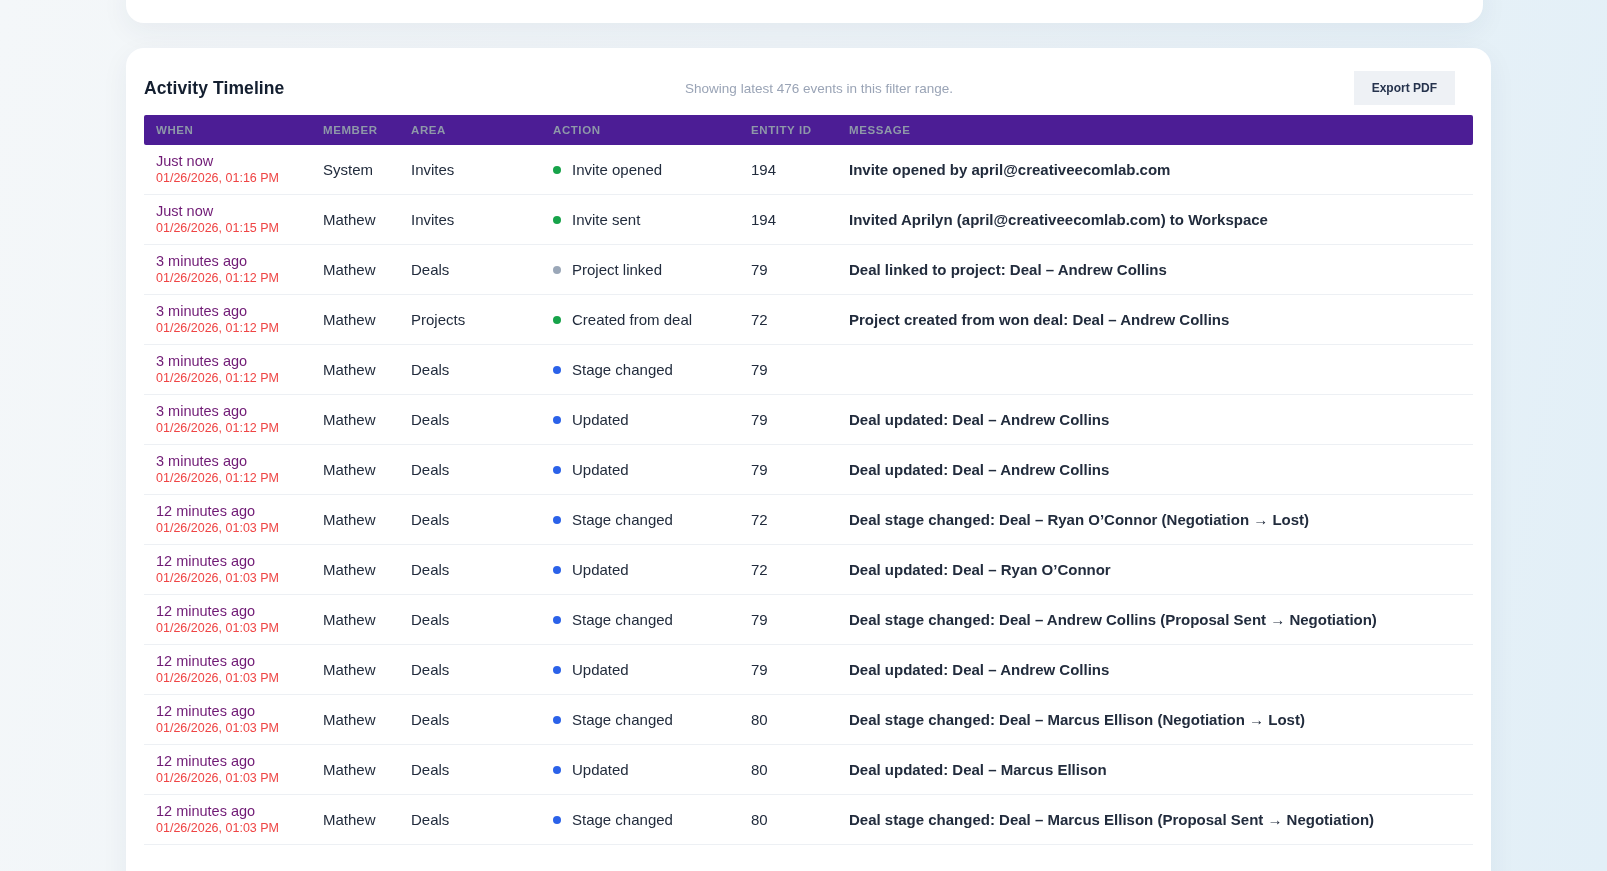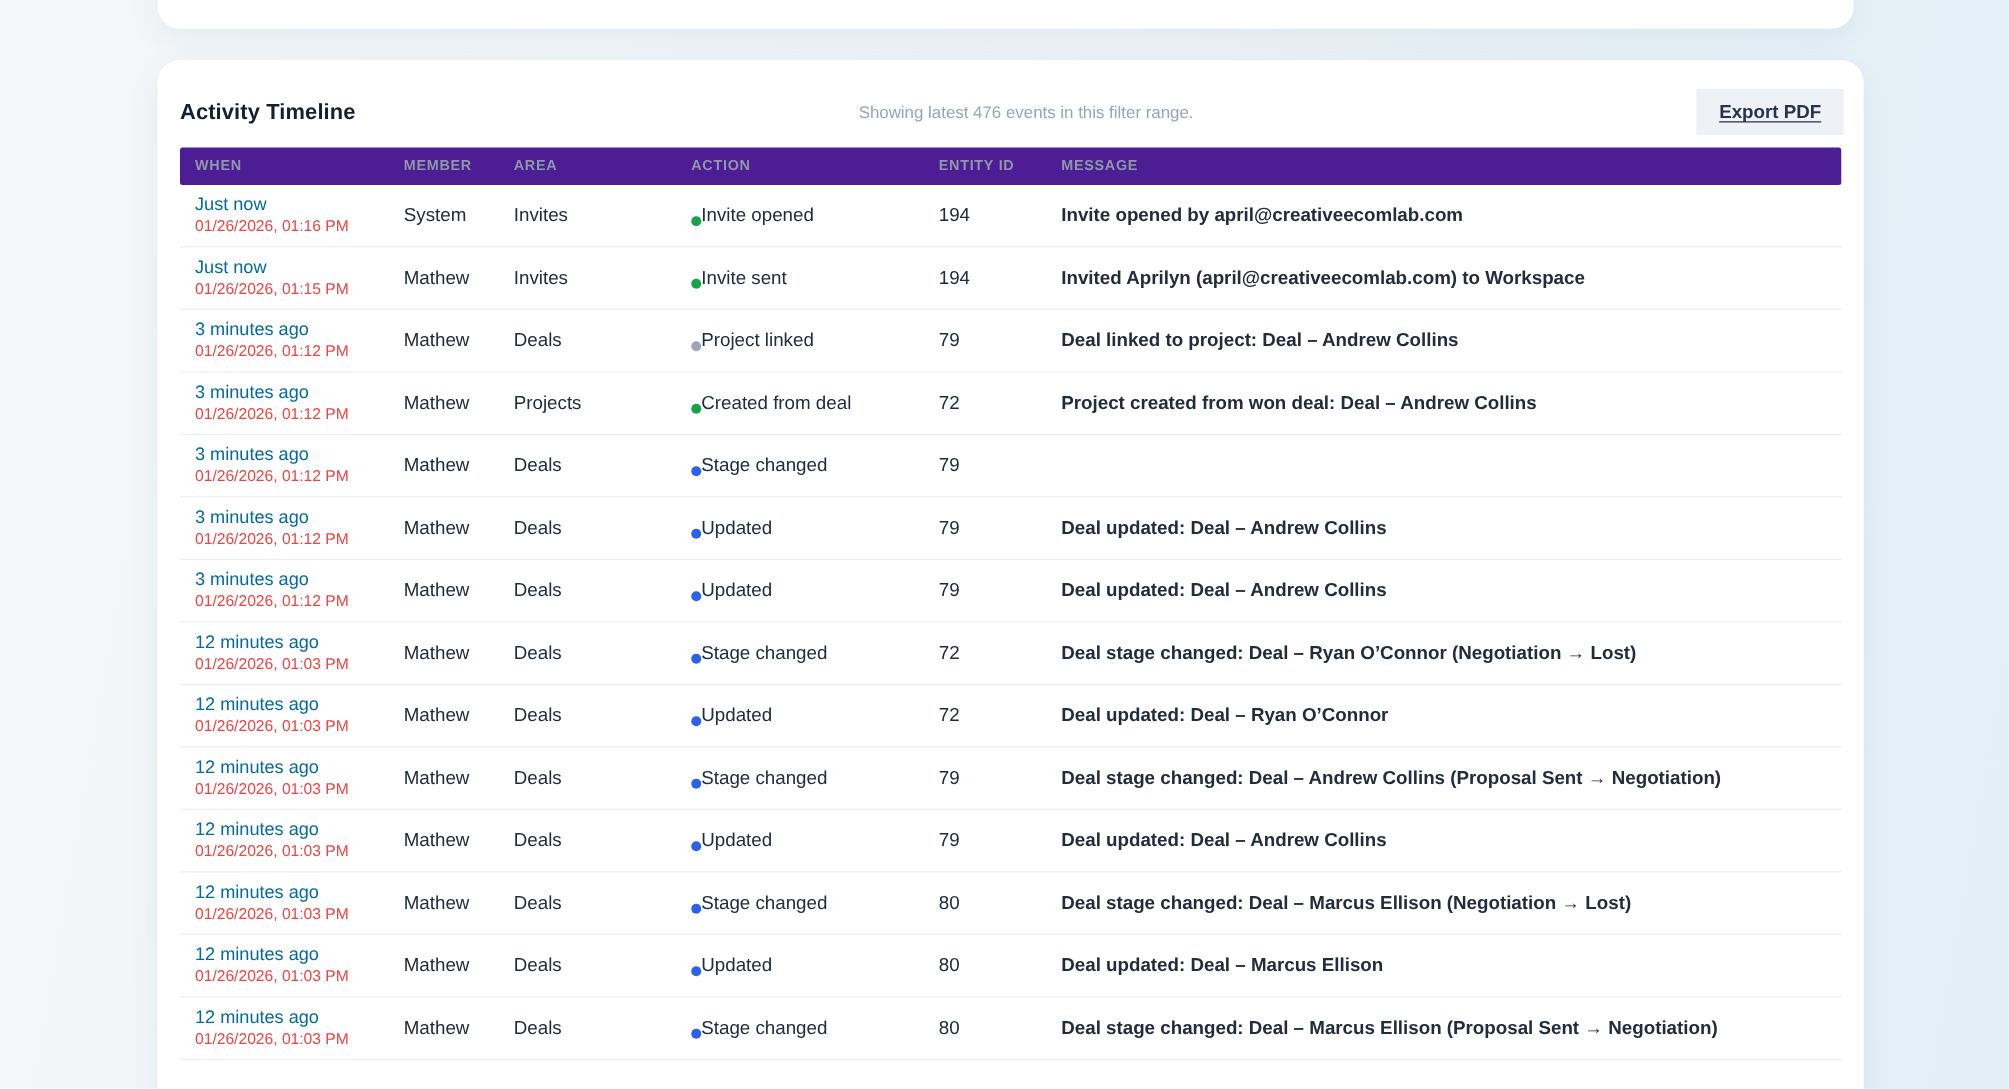--- a/index.html
+++ b/index.html
@@ -17,37 +17,37 @@
     box-shadow:0 8px 28px rgba(30,50,80,0.06);
   }
   .card-top {
     left:126px; top:-26px; width:1357px; height:49px;
   }
   .card-main {
     left:126px; top:48px; width:1365px; height:900px;
   }
   .card-header {
     display:flex; align-items:center;
-    padding:23px 16px 10px 18px;
+    padding:23px 36px 10px 18px;
     justify-content:flex-end;
   }
   .title {
     font-size:17.5px; font-weight:700; color:#141f30; letter-spacing:.1px;
     white-space:nowrap;
   }
   .subtitle {
     flex:1; text-align:center;
     font-size:13.5px; color:#9aa4b6;
   }
   .export-btn {
     background:#eef1f5; border:none; cursor:pointer;
     border-radius:0; padding:10px 18px;
     font-family:"Liberation Sans", sans-serif;
-    font-size:15px; font-weight:700; color:#26334d;
-    text-decoration:underline; text-underline-offset:3px;
+    font-size:12px; font-weight:700; color:#26334d;
+    text-underline-offset:3px;
     white-space:nowrap;
   }
   .table {
     margin:0 18px; width:1329px;
   }
   .thead {
     display:flex; align-items:center;
     background:#4c1d95; height:30px; border-radius:2px;
   }
   .thead .cell {
@@ -59,23 +59,23 @@
   .col-member { width:88px;  }
   .col-area   { width:142px; }
   .col-action { width:198px; }
   .col-entity { width:98px;  }
   .col-msg    { flex:1; min-width:0; }
   .row {
     display:flex; align-items:center;
     height:50px; border-bottom:1px solid #edf0f4;
     font-size:15px; color:#222c3d;
   }
-  .when-primary   { font-size:14.5px; font-weight:500; color:#0369a1; line-height:1.25; }
+  .when-primary   { font-size:14.5px; font-weight:500; color:#701a75; line-height:1.25; }
   .when-secondary { font-size:12.5px; color:#ef4444; line-height:1.3; }
-  .action-wrap { display:flex; align-items:flex-end; }
+  .action-wrap { display:flex; align-items:center; gap:11px; }
   .dot { width:8px; height:8px; border-radius:50%; flex:none; }
   .msg { white-space:nowrap; overflow:hidden; text-overflow:ellipsis;font-weight:bold; }
 </style>
 </head>
 <body>
 
 <div class="card card-top"></div>
 
 <div class="card card-main">
   <div class="card-header">

